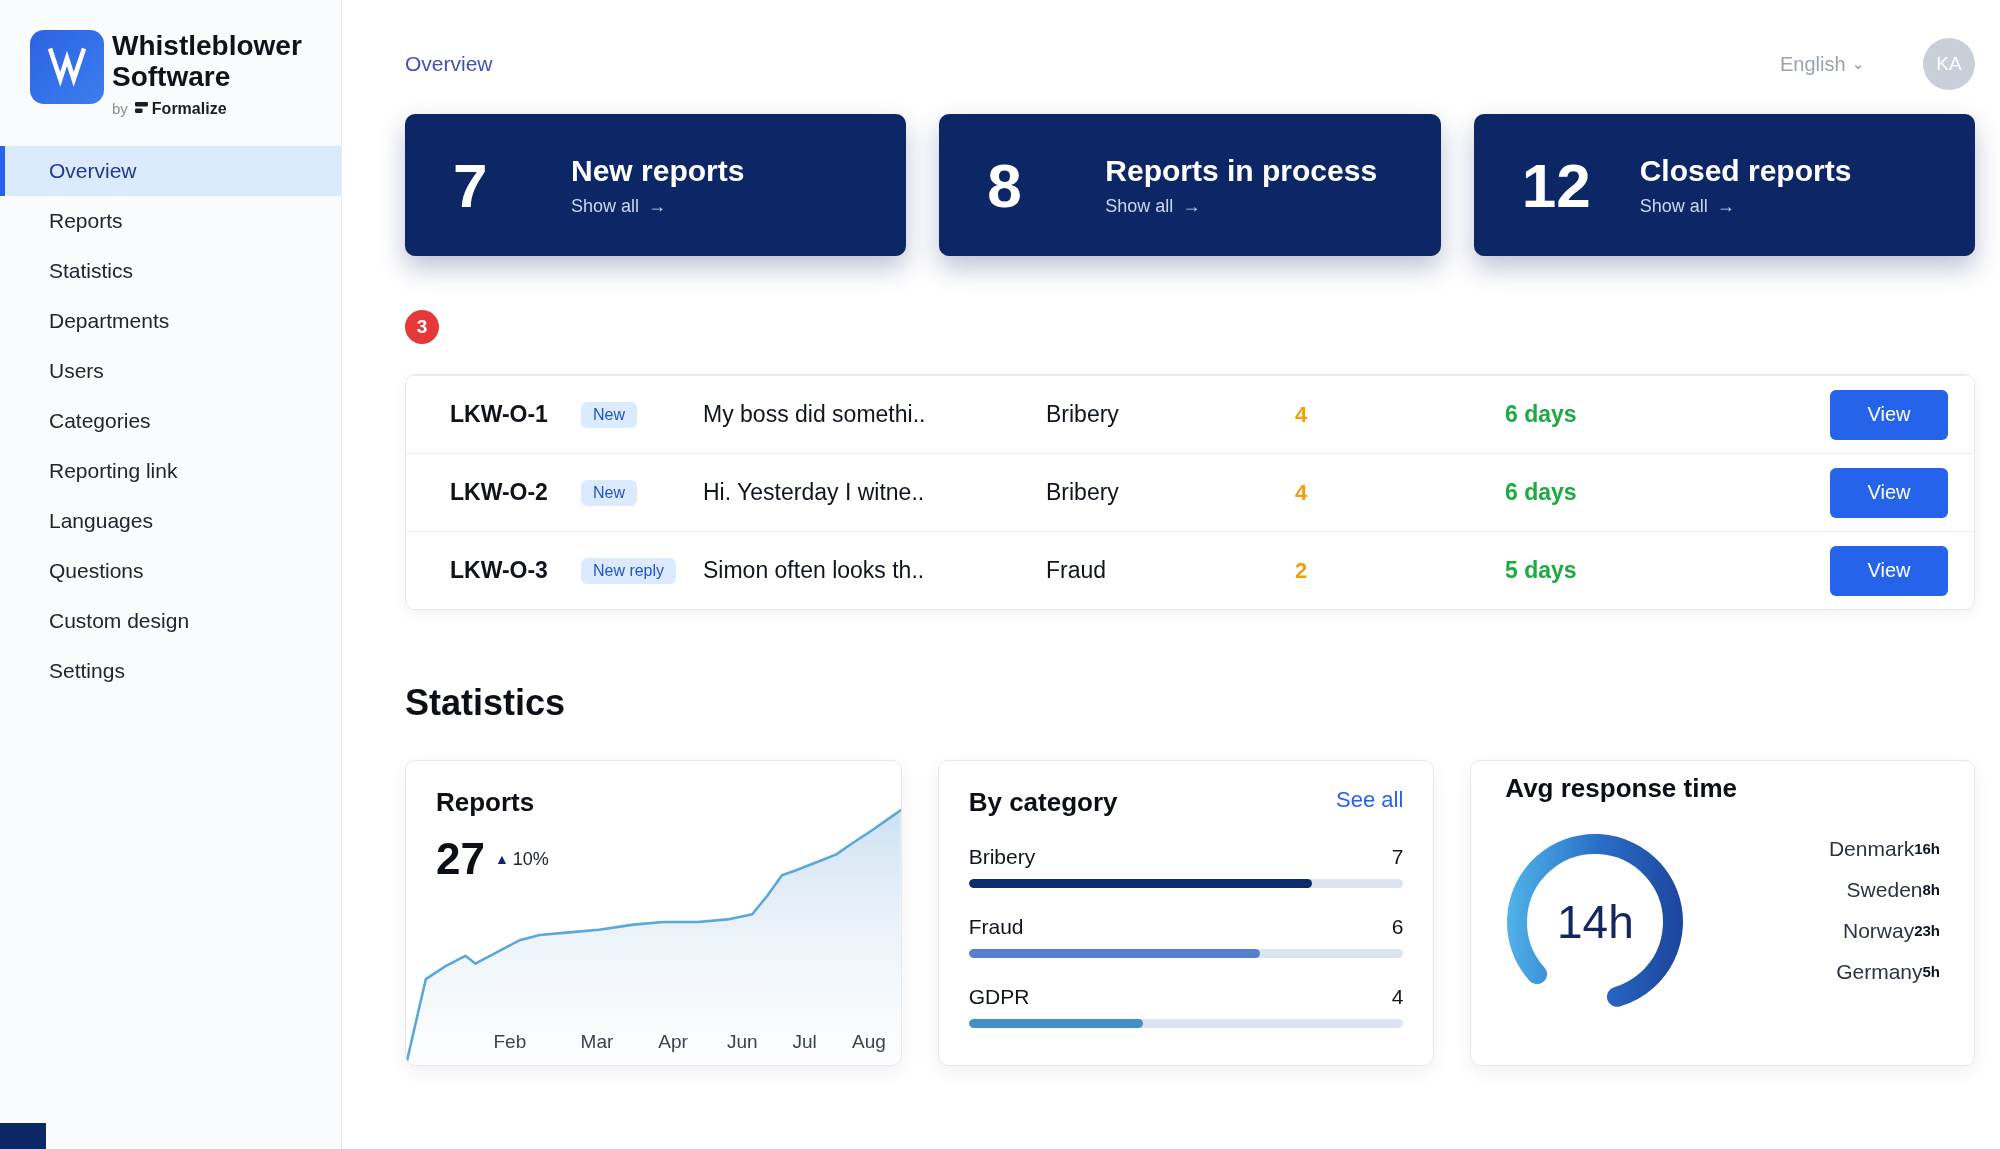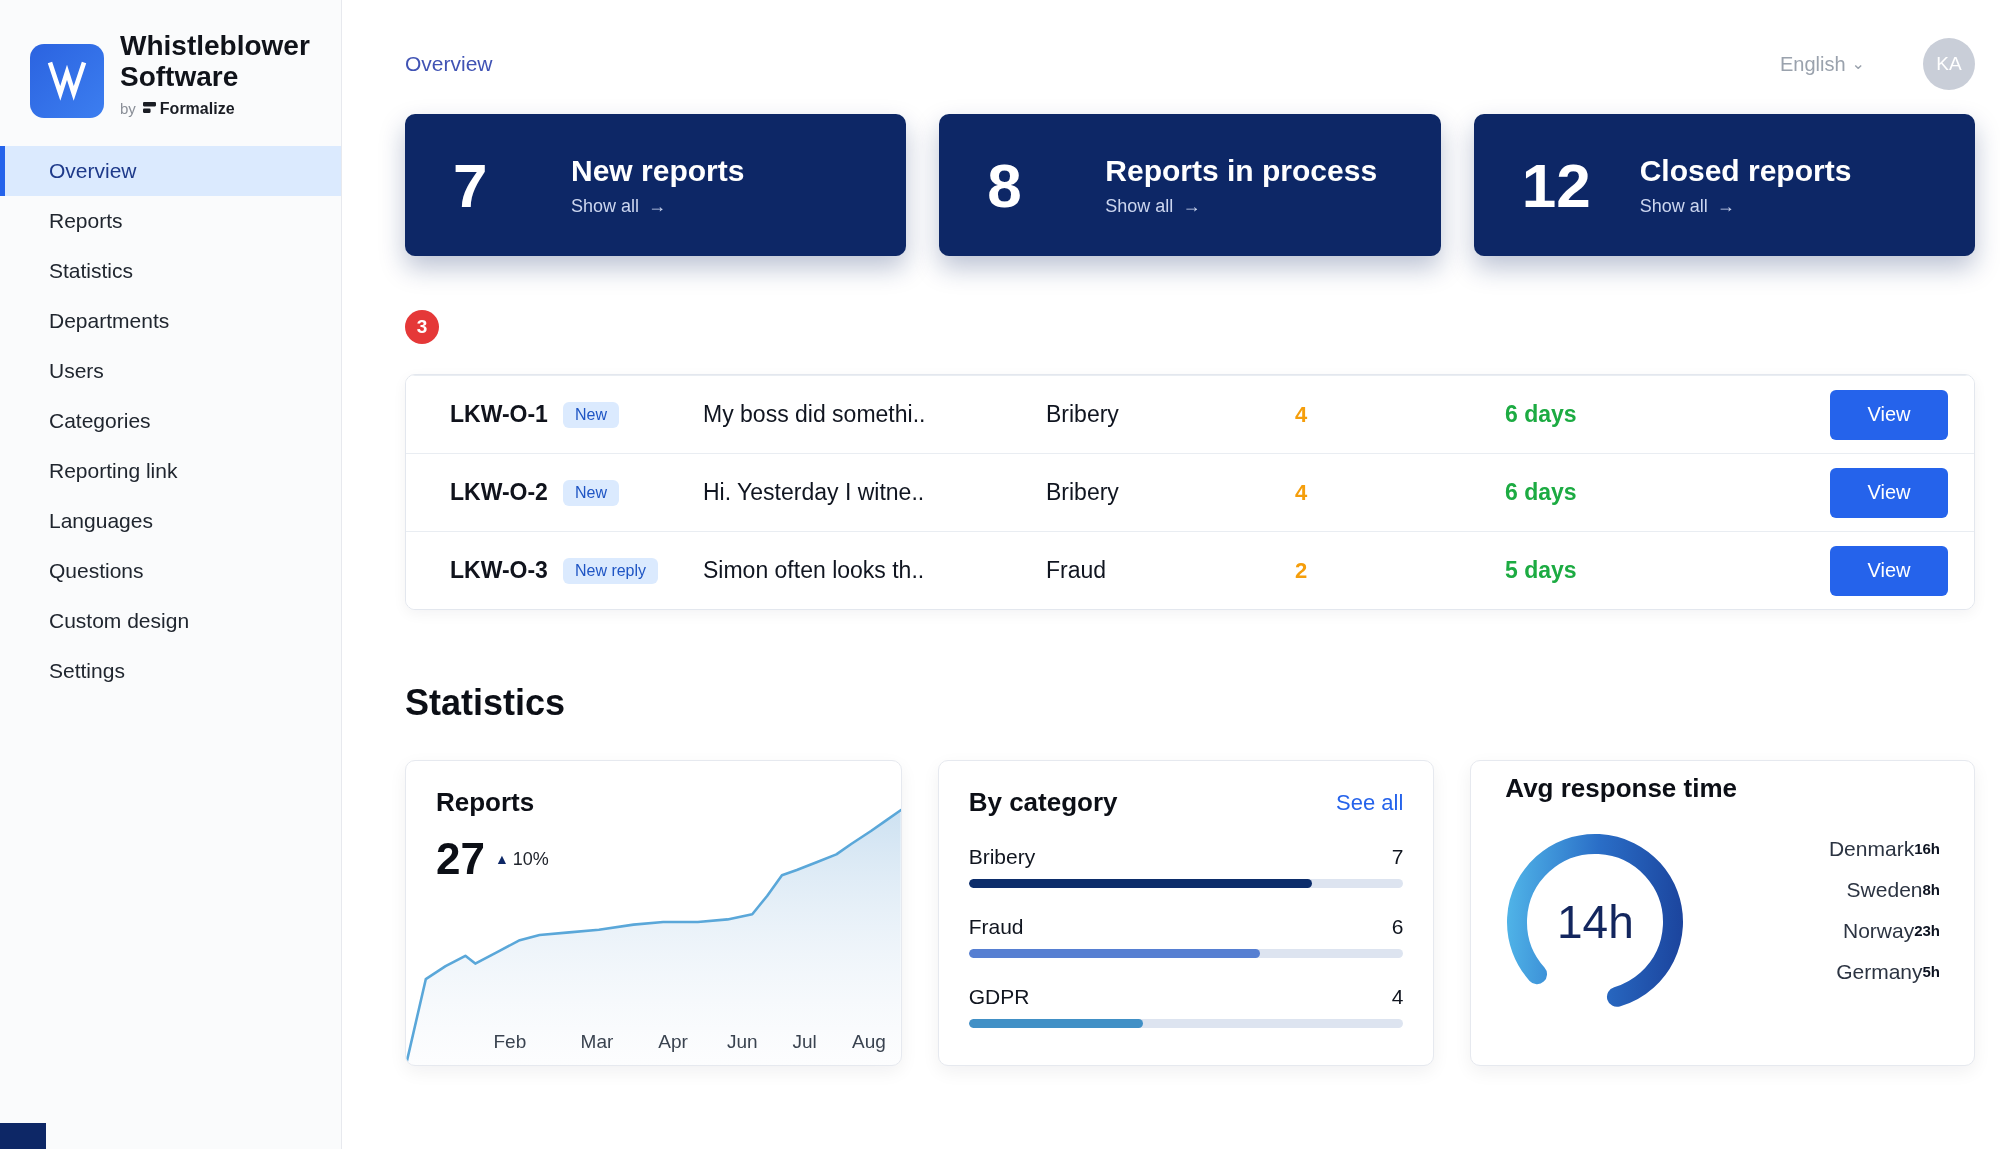--- a/index.html
+++ b/index.html
@@ -10,21 +10,21 @@
     position:relative;
     overflow:hidden;
     color:#10131c;
   }
 
   
   .sidebar {
     position:absolute; left:0; top:0; width:342px; height:1149px;
     background:#fafbfc; border-right:1px solid #e7e9ee;
   }
-  .brand { display:flex; align-items:flex-end; padding:30px 0 0 30px; gap:16px; }
+  .brand { display:flex; align-items:flex-start; padding:30px 0 0 30px; gap:8px; }
   .brand-logo {
     width:74px; height:74px; border-radius:14px; flex:0 0 auto;
     background:linear-gradient(135deg,#2b63e0,#3c7ef0);
     display:flex; align-items:center; justify-content:center;
   }
   .brand-text .brand-line { font-size:28px; font-weight:700; color:#10131a; line-height:1.12; }
   .brand-by { font-size:15px; color:#8a8f98; margin-top:7px; display:flex; align-items:center; gap:7px; }
   .brand-by .fz { color:#1a1d24; font-weight:700; font-size:16px; display:flex; align-items:center; gap:4px; }
   .nav { margin-top:28px; }
   .nav-item {
@@ -67,21 +67,21 @@
     color:#fff; font-size:19px; font-weight:700;
     display:flex; align-items:center; justify-content:center;
   }
   .table {
     margin-top:30px; border:1px solid #e3e7ee; border-radius:10px;
     overflow:hidden; box-shadow:0 4px 14px rgba(15,23,42,.05); background:#fff;
   }
   .trow { display:grid; grid-template-columns:253px 343px 249px 210px 291px 1fr; align-items:center; padding-left:44px; }
   .thead { background:#f7f9fc; height:56px; font-size:21px; color:#424d5f; font-weight:500; }
   .tbody-row { height:78px; border-top:1px solid #e9edf2; font-size:23px; color:#101520; background:#fff; }
-  .id-cell { display:flex; align-items:center; gap:15px; }
+  .id-cell { display:flex; align-items:center; gap:33px; }
   .row-id { font-weight:600; color:#10131c; }
   .pill {
     background:#dbeafe; color:#1f55c4; font-size:16px; font-weight:500;
     padding:4px 12px; border-radius:6px; white-space:nowrap;
   }
   .severity { color:#f59e0b; font-weight:700; font-size:22px; }
   .deadline { color:#1cab42; font-weight:700; }
   .view-btn {
     width:118px; height:50px; background:#2563eb; color:#fff; border:none;
     border-radius:6px; font-size:20px; font-family:inherit; cursor:pointer;
@@ -100,21 +100,21 @@
   .scard.reports { position:relative; overflow:hidden; padding:26px 30px; }
   .rep-value-row { display:flex; align-items:center; gap:10px; margin-top:16px; position:relative; z-index:2; }
   .rep-value { font-size:44px; font-weight:700; color:#0c0f16; }
   .rep-delta { display:flex; align-items:center; gap:4px; font-size:18px; color:#20242c; }
   .delta-tri { color:#0d2766; font-size:14px; }
   .rep-chart { position:absolute; left:0; right:0; bottom:0; top:44px; z-index:1; }
   .rep-chart svg { width:100%; height:100%; display:block; }
   .month { position:absolute; bottom:12px; transform:translateX(-50%); font-size:19px; color:#3a4350; }
 
   .scard.category { padding:26px 30px; }
-  .cat-head { display:flex; justify-content:space-between; align-items:center; }
+  .cat-head { display:flex; justify-content:space-between; align-items:flex-start; }
   .see-all { color:#2563eb; font-size:22px; cursor:pointer; }
   .cat-item { margin-top:27px; }
   .cat-label-row { display:flex; justify-content:space-between; font-size:21px; color:#10151f; margin-bottom:10px; }
   .cat-bar { height:9px; border-radius:6px; background:#dde4f0; position:relative; overflow:hidden; }
   .cat-fill { position:absolute; left:0; top:0; bottom:0; border-radius:6px; }
 
   .scard.response { padding:12px 34px; }
   .resp-content { display:flex; margin-top:20px; }
   .donut-wrap { position:relative; width:180px; height:180px; margin-top:8px; flex:0 0 auto; }
   .donut-center {

